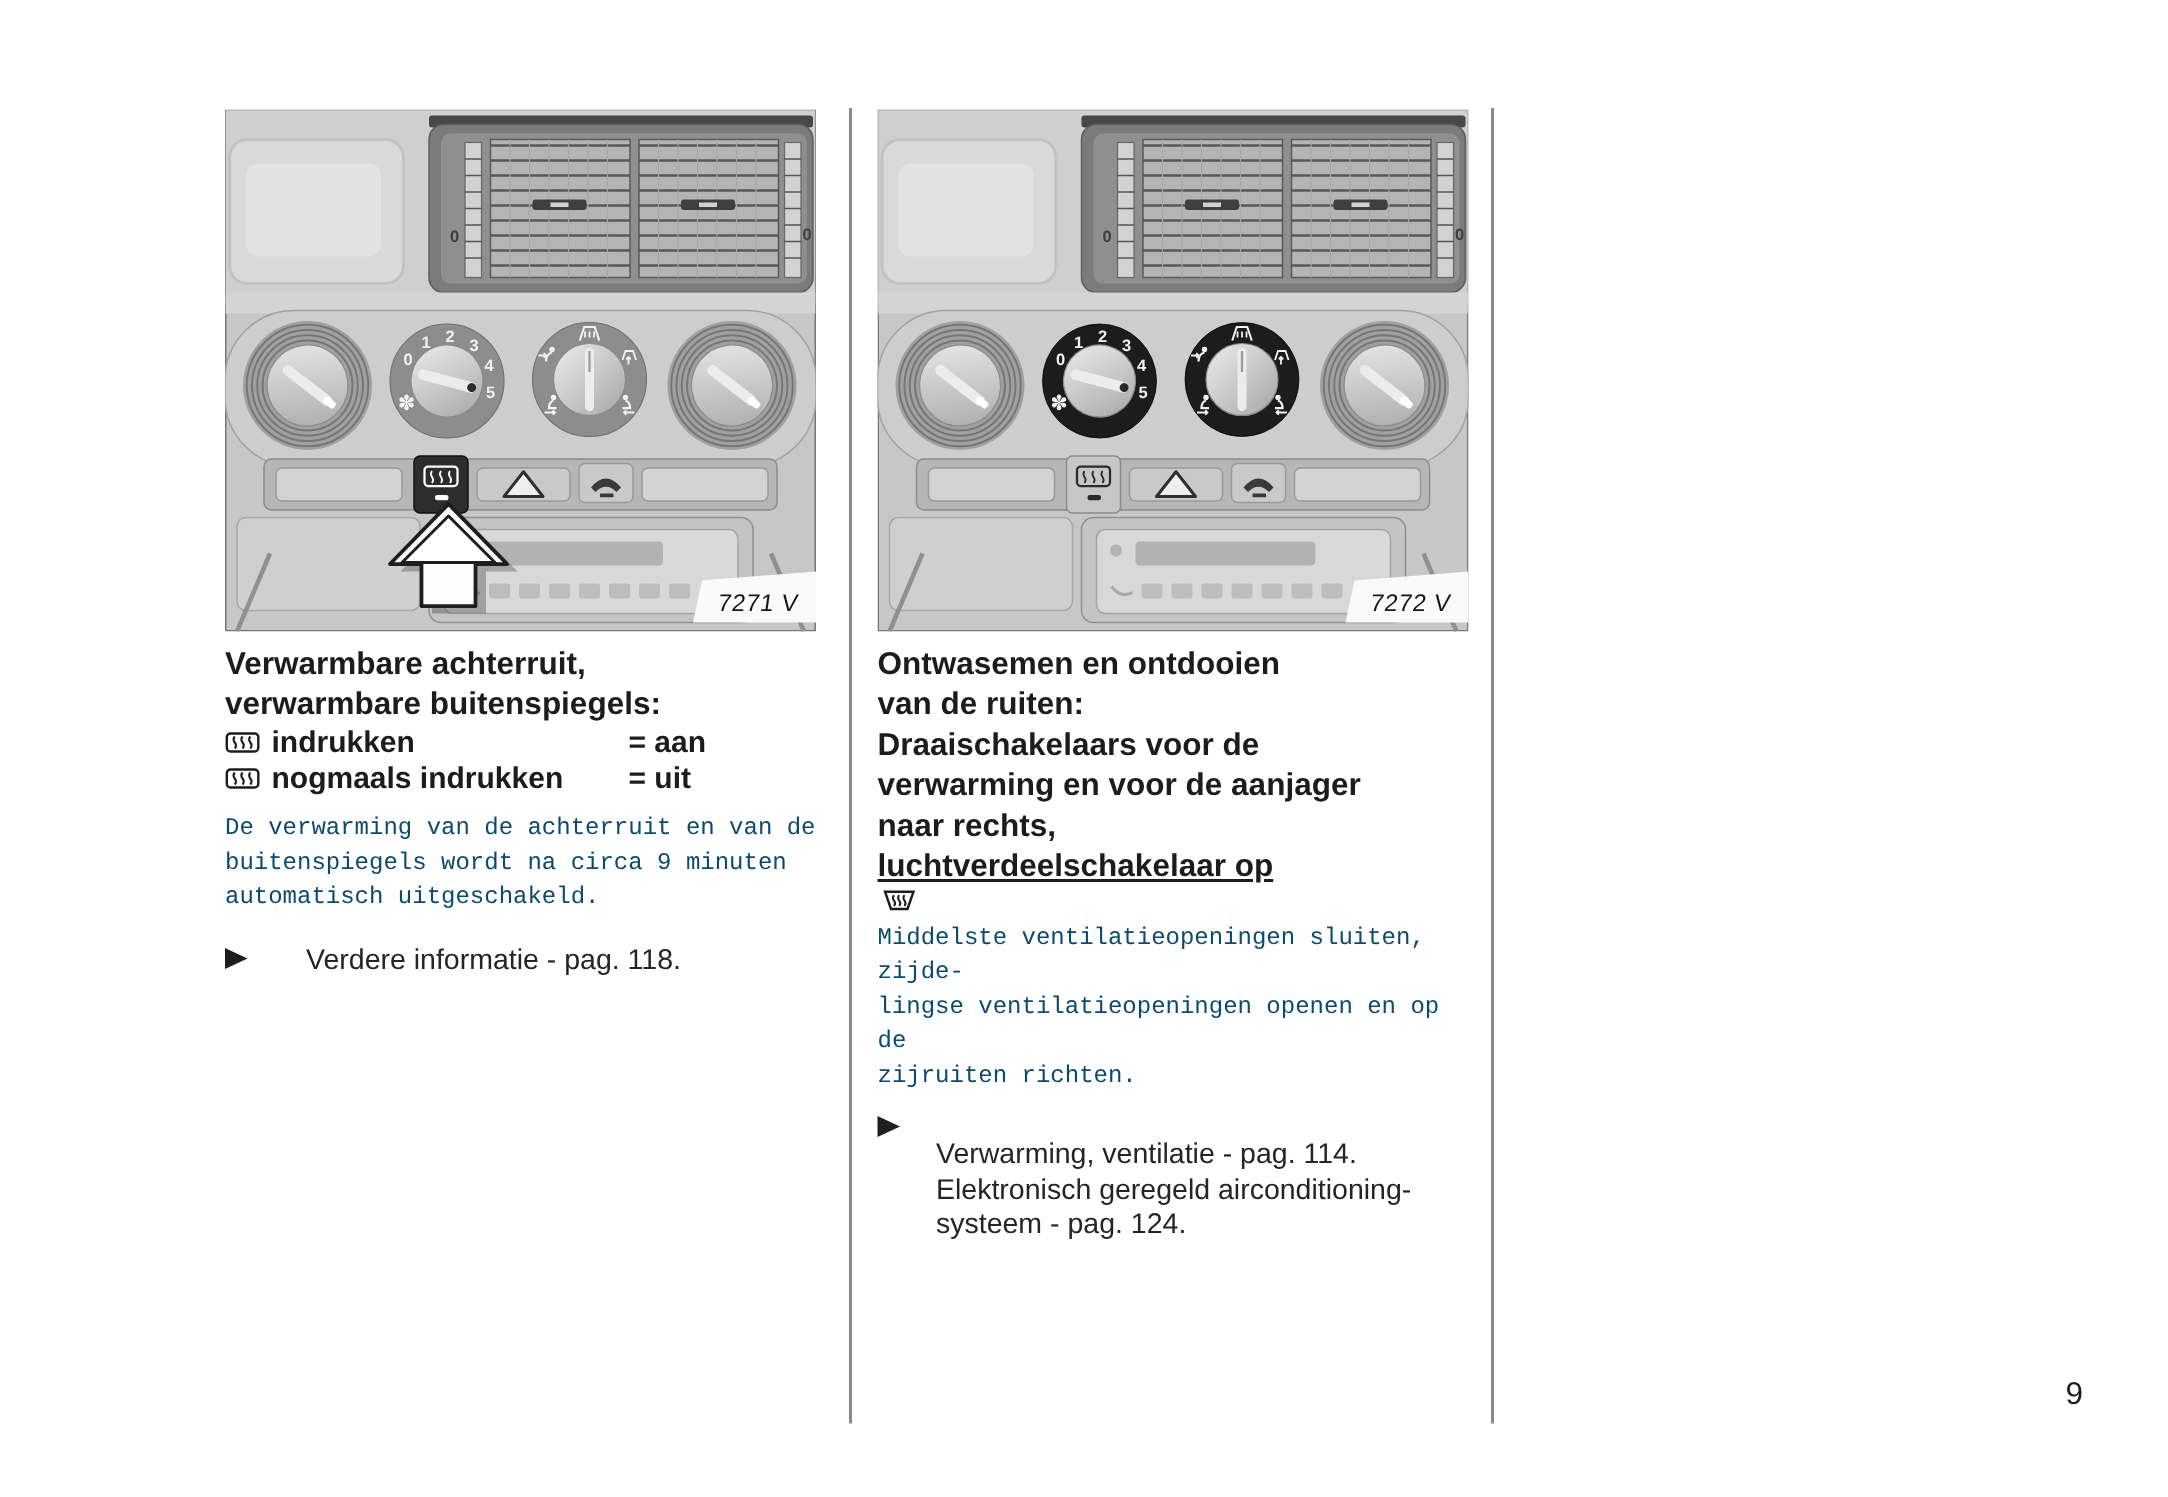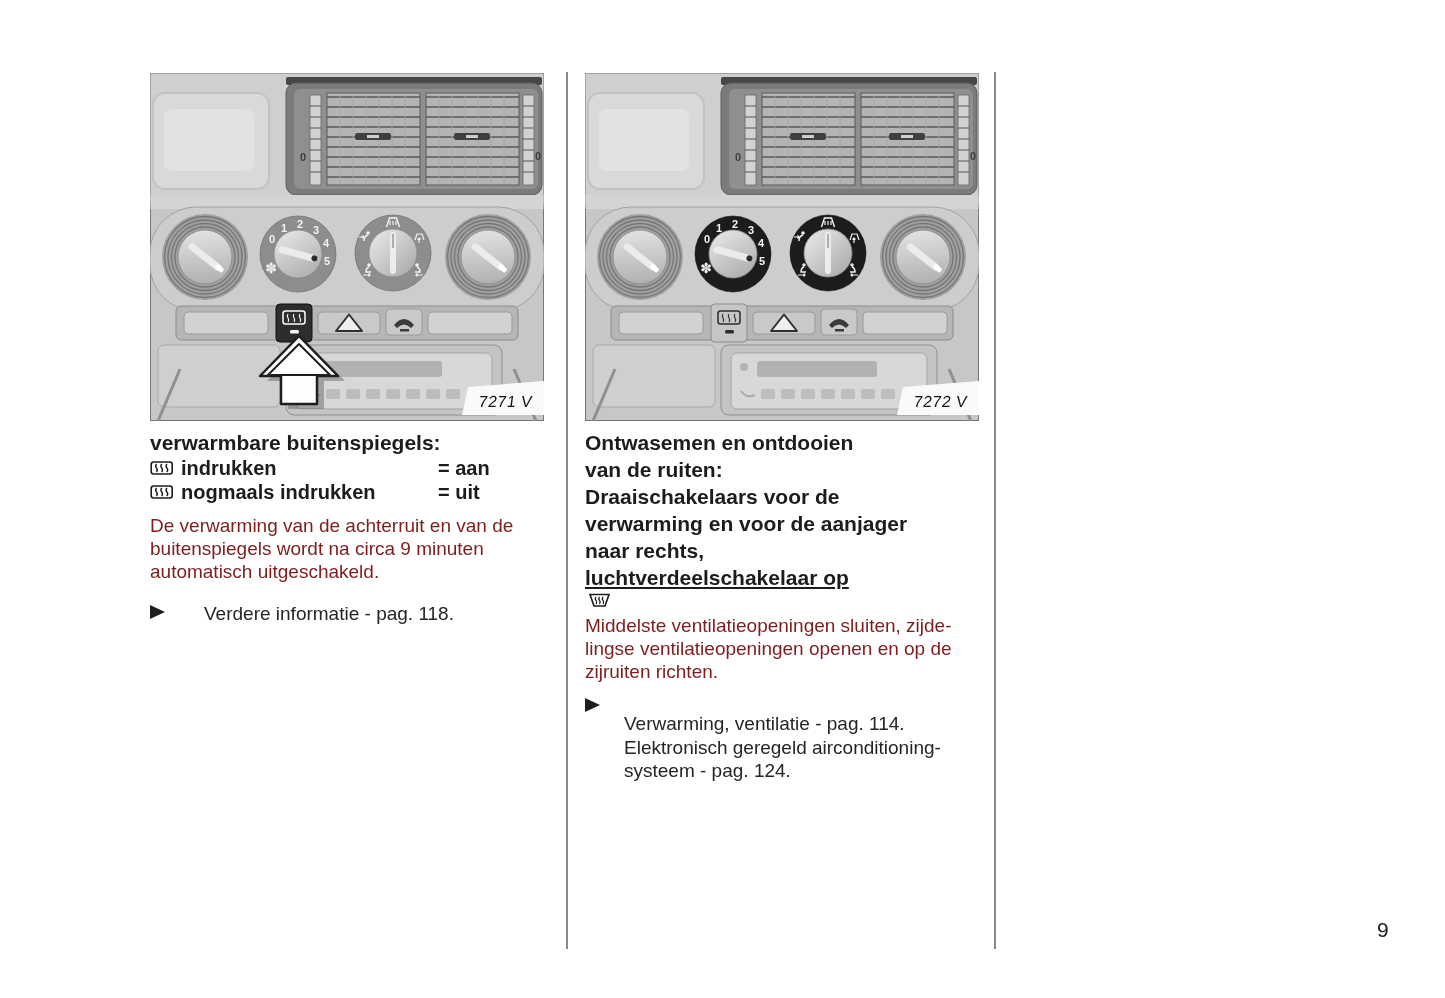--- a/index.html
+++ b/index.html
@@ -24,22 +24,22 @@
   .fig-a .defrost-ico{stroke:#ffffff;}
   .fig-b .defrost-ico{stroke:#2b2b2b;}
   .fig-a .defrost-ind{fill:#ffffff;}
   .fig-b .defrost-ind{fill:#2b2b2b;}
   .heading{margin:8px 0 0 0;font-size:21px;line-height:27px;font-weight:bold;}
   .heading span{display:block;}
   .h-iconline{display:flex;align-items:center;text-decoration:underline;}
   .switch-row{position:relative;display:flex;align-items:center;height:24px;
               font-size:20px;font-weight:bold;}
   .switch-row .inline-icon{margin-right:7px;display:inline-flex;}
-  .sw-result{position:absolute;left:288px;}
-  .body-par{margin:10px 0 0 0;font-size:19px;line-height:23px;color:#7f1d1d;}
+  .sw-result{position:absolute;left:269px;}
+  .body-par{margin:10px 0 0 0;font-size:16px;line-height:23px;color:#0c4a6e;font-family:Liberation Mono, monospace;}
   .body-par span{display:block;}
   .ref{display:flex;margin-top:19px;font-size:19px;line-height:23.5px;color:#252525;}
   .tri{width:0;height:0;border-left:15px solid #1e1e1e;border-top:7.5px solid transparent;
        border-bottom:7.5px solid transparent;margin-top:3px;flex:none;}
   .ref-text{margin-left:19px;}
   .ref-text span{display:block;margin-left:20px;}
   .inline-icon svg{display:block;}
   .op-icon{margin-left:3px;position:relative;top:1px;}
   .pageno{position:absolute;left:1377px;top:918px;font-size:21px;color:#1c1c1c;}
 </style>
@@ -206,20 +206,21 @@
           <path d="M149,271 L180,302 L118,302 Z" fill="rgba(255,255,255,0.9)" stroke="#1e1e1e" stroke-width="2" stroke-linejoin="round"></path>
         </g>
         <g>
           <polygon points="318,314 394,308 394,342 312,342" fill="#fafafa"></polygon>
           <text class="fig-label" transform="translate(328,334) skewX(-8)">7271 V</text>
         </g>
       </svg>
     </figure>
 
     <h2 class="heading">
+      <span>Verwarmbare achterruit,</span>
       <span>verwarmbare buitenspiegels:</span>
     </h2>
 
     <div class="switch-row">
       <span class="inline-icon">
         <svg width="24" height="18" viewBox="0 0 24 18" fill="none" stroke="#1c1c1c">
           <rect x="1.2" y="3" width="21" height="12" rx="2.5" stroke-width="1.6"></rect>
           <path d="M6.5,13 q1.6,-2 0,-4 q-1.6,-2 0,-4 M11.7,13 q1.6,-2 0,-4 q-1.6,-2 0,-4 M16.9,13 q1.6,-2 0,-4 q-1.6,-2 0,-4" stroke-width="1.4"></path>
         </svg>
       </span>

